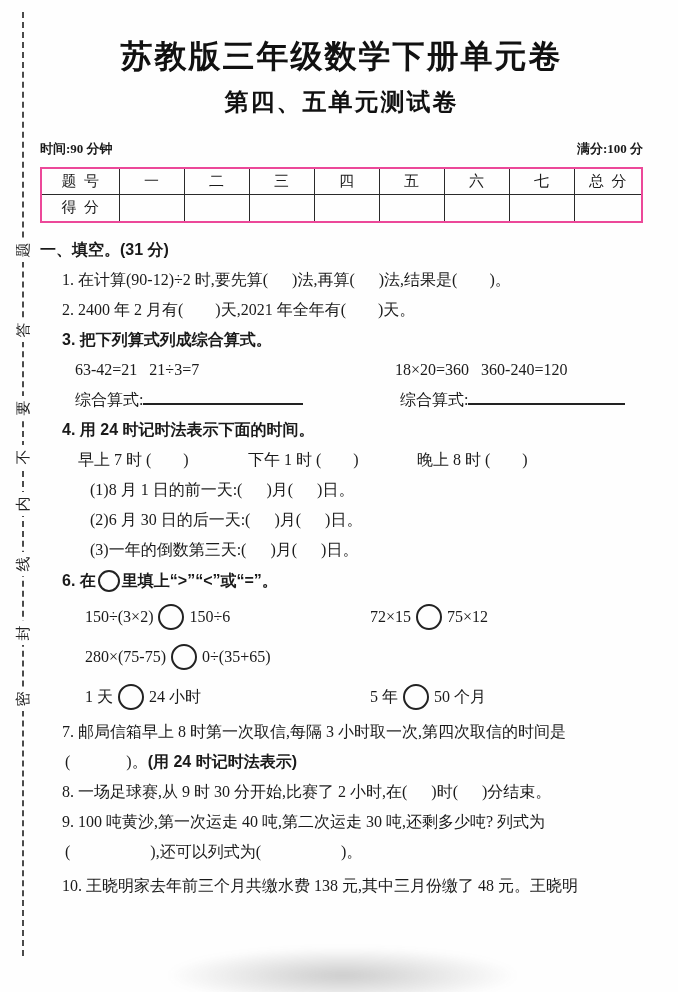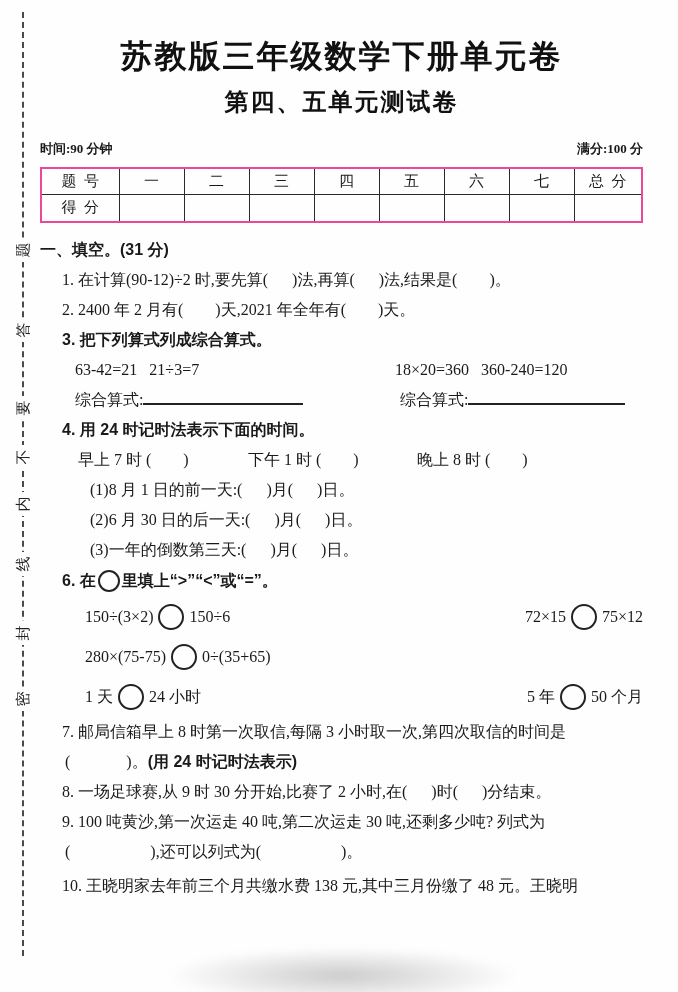--- a/index.html
+++ b/index.html
@@ -40,21 +40,21 @@
 
   .flexrow { display:flex; }
   .col285 { width:285px; }
   .col290 { width:290px; }
   .q4c1 { width:170px; } .q4c2 { width:169px; }
 
   .uline { display:inline-block; width:160px; border-bottom:2px solid #222;
            height:20px; vertical-align:baseline; }
   .uline.short { width:157px; }
 
-  .q6row { height:40px; display:flex; align-items:center;justify-content:space-between; }
+  .q6row { height:40px; display:flex; align-items:center; }
   .pair { display:flex; align-items:center; }
   .circle { display:inline-block; width:26px; height:26px; border:2px solid #222;
             border-radius:50%; margin:0 5px; flex:none; background:#fefefe; }
   .circle.small { width:22px; height:22px; margin:0 2px; }
   .stem6 { display:flex; align-items:center; height:32px; }
 
   .scan-shadow { position:absolute; left:170px; top:948px; width:345px; height:55px;
                  background:radial-gradient(ellipse at center, rgba(90,90,90,0.30), rgba(255,255,255,0) 72%);
                  filter:blur(3px); }
 </style>

